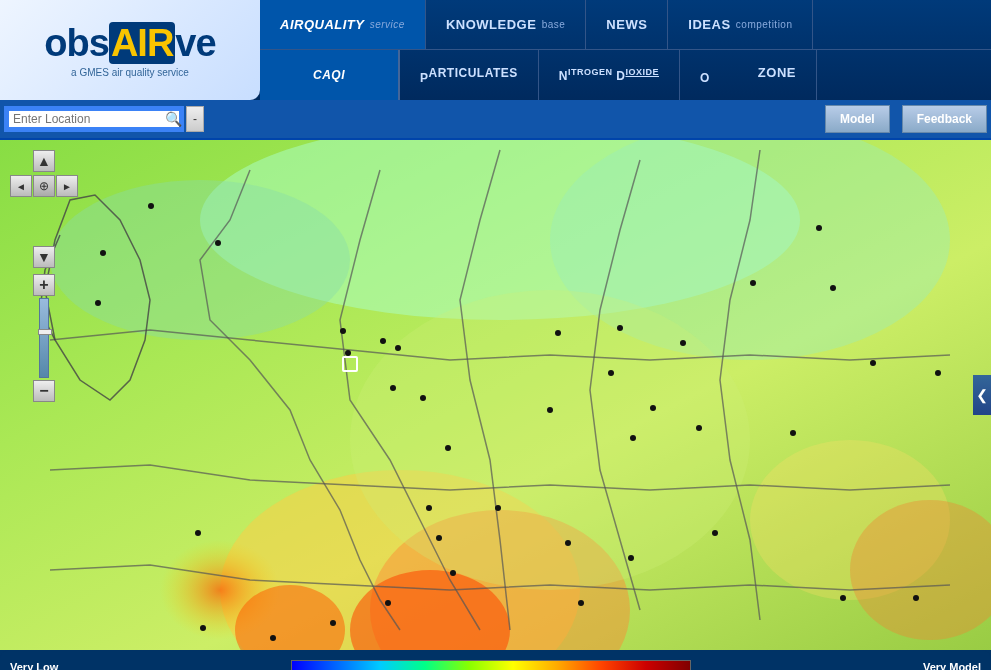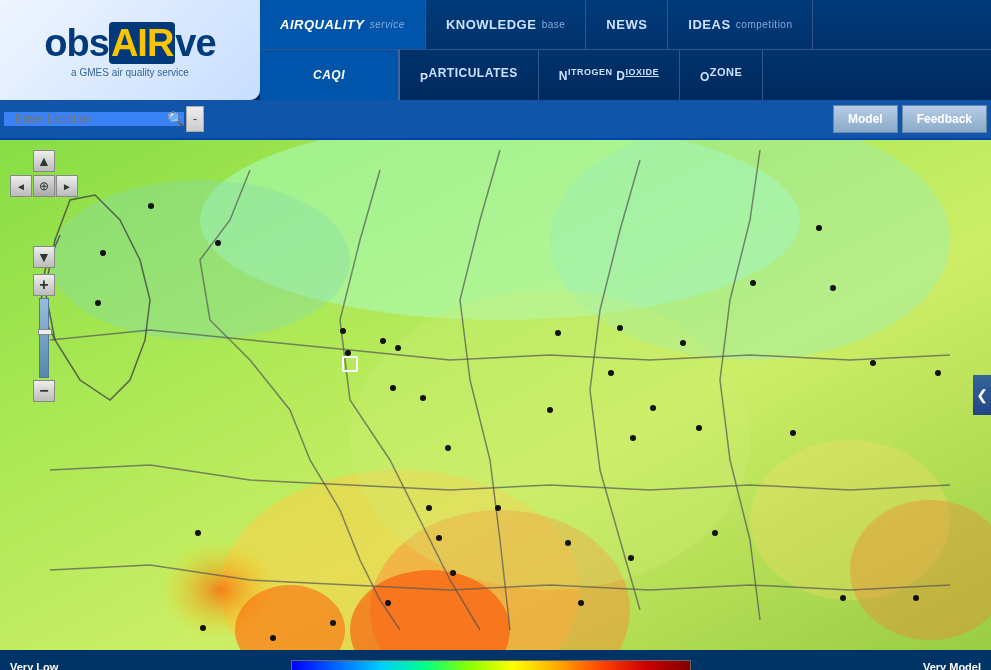--- a/index.html
+++ b/index.html
@@ -94,22 +94,22 @@
       display: flex;
       align-items: center;
       background: #1155aa;
       height: 40px;
       border-bottom: 2px solid #0044aa;
     }
     #location-input-wrapper {
       display: flex;
       align-items: center;
       background: white;
-      border: 7px solid #3b82f6;
-      height: 14px;
+      border: 5px solid #3b82f6;
+      height: 26px;
       margin-left: 4px;
       padding: 0 4px;
       width: 180px;
     }
     #location-input {
       border: none;
       outline: none;
       font-size: 12px;
       color: #666;
       width: 150px;
@@ -131,21 +131,21 @@
       cursor: pointer;
       font-size: 12px;
       color: #333;
       margin-left: 2px;
     }
     #toolbar-right {
       margin-left: auto;
       display: flex;
       align-items: center;
       margin-right: 4px;
-      gap: 4px;
+      gap: 12px;
     }
     .tab-btn {
       background: linear-gradient(to bottom, #b8cce8, #8aaac8);
       border: 1px solid #6688aa;
       color: #fff;
       font-size: 12px;
       font-weight: bold;
       padding: 5px 14px;
       cursor: pointer;
       height: 28px;
@@ -338,21 +338,21 @@
       <div class="nav-item nav-item-caqi active">
         <span>CAQI</span>
       </div>
       <div class="nav-item">
         <span>P<span style="font-size:12px;vertical-align:super;">ARTICULATES</span></span>
       </div>
       <div class="nav-item">
         <span>N<span style="font-size:9px;vertical-align:super;margin-top:16px;">ITROGEN</span> D<span style="font-size:9px;vertical-align:super;text-decoration:underline;">IOXIDE</span></span>
       </div>
       <div class="nav-item">
-        <span>O<span style="font-size:11px;vertical-align:super;">ZONE</span></span>
+        <span>O<span style="font-size:13px;vertical-align:super;margin-left:48px;">ZONE</span></span>
       </div>
     </div>
   </div>
 </div>
 
 <div id="toolbar">
   <div id="location-input-wrapper">
     <input id="location-input" type="text" placeholder="Enter Location" style="">
     <button id="search-icon-btn">🔍</button>
   </div>

